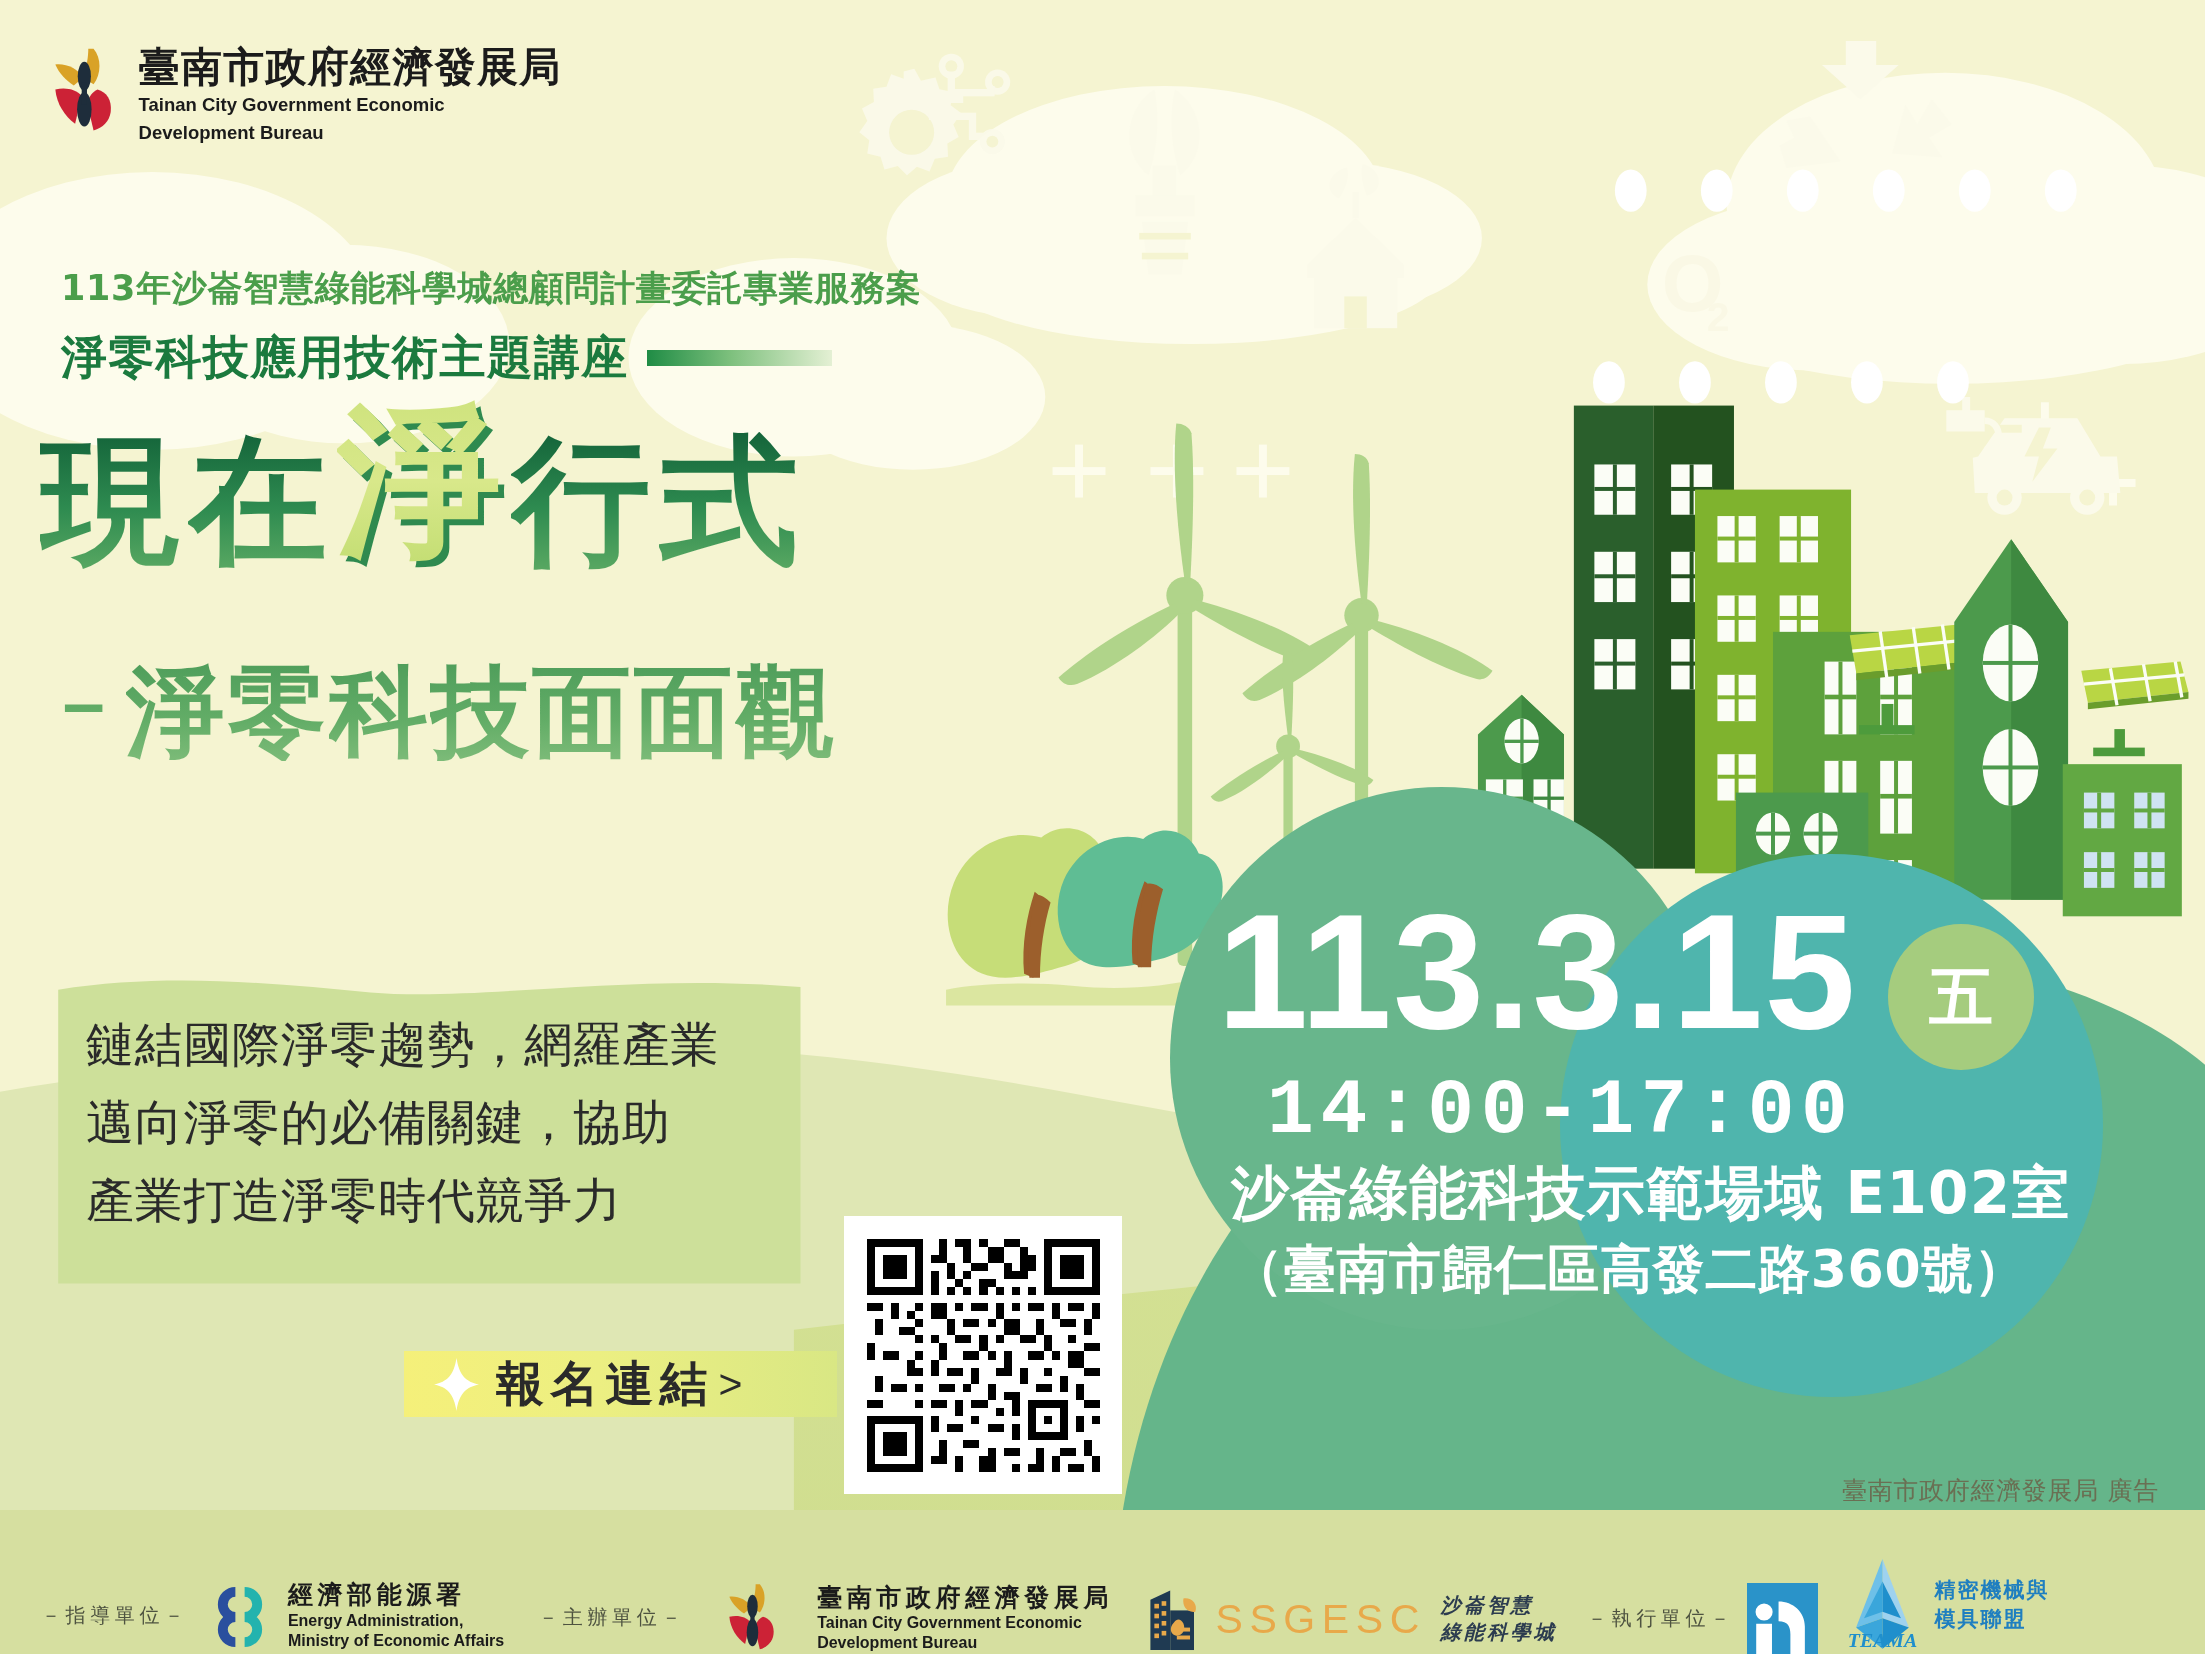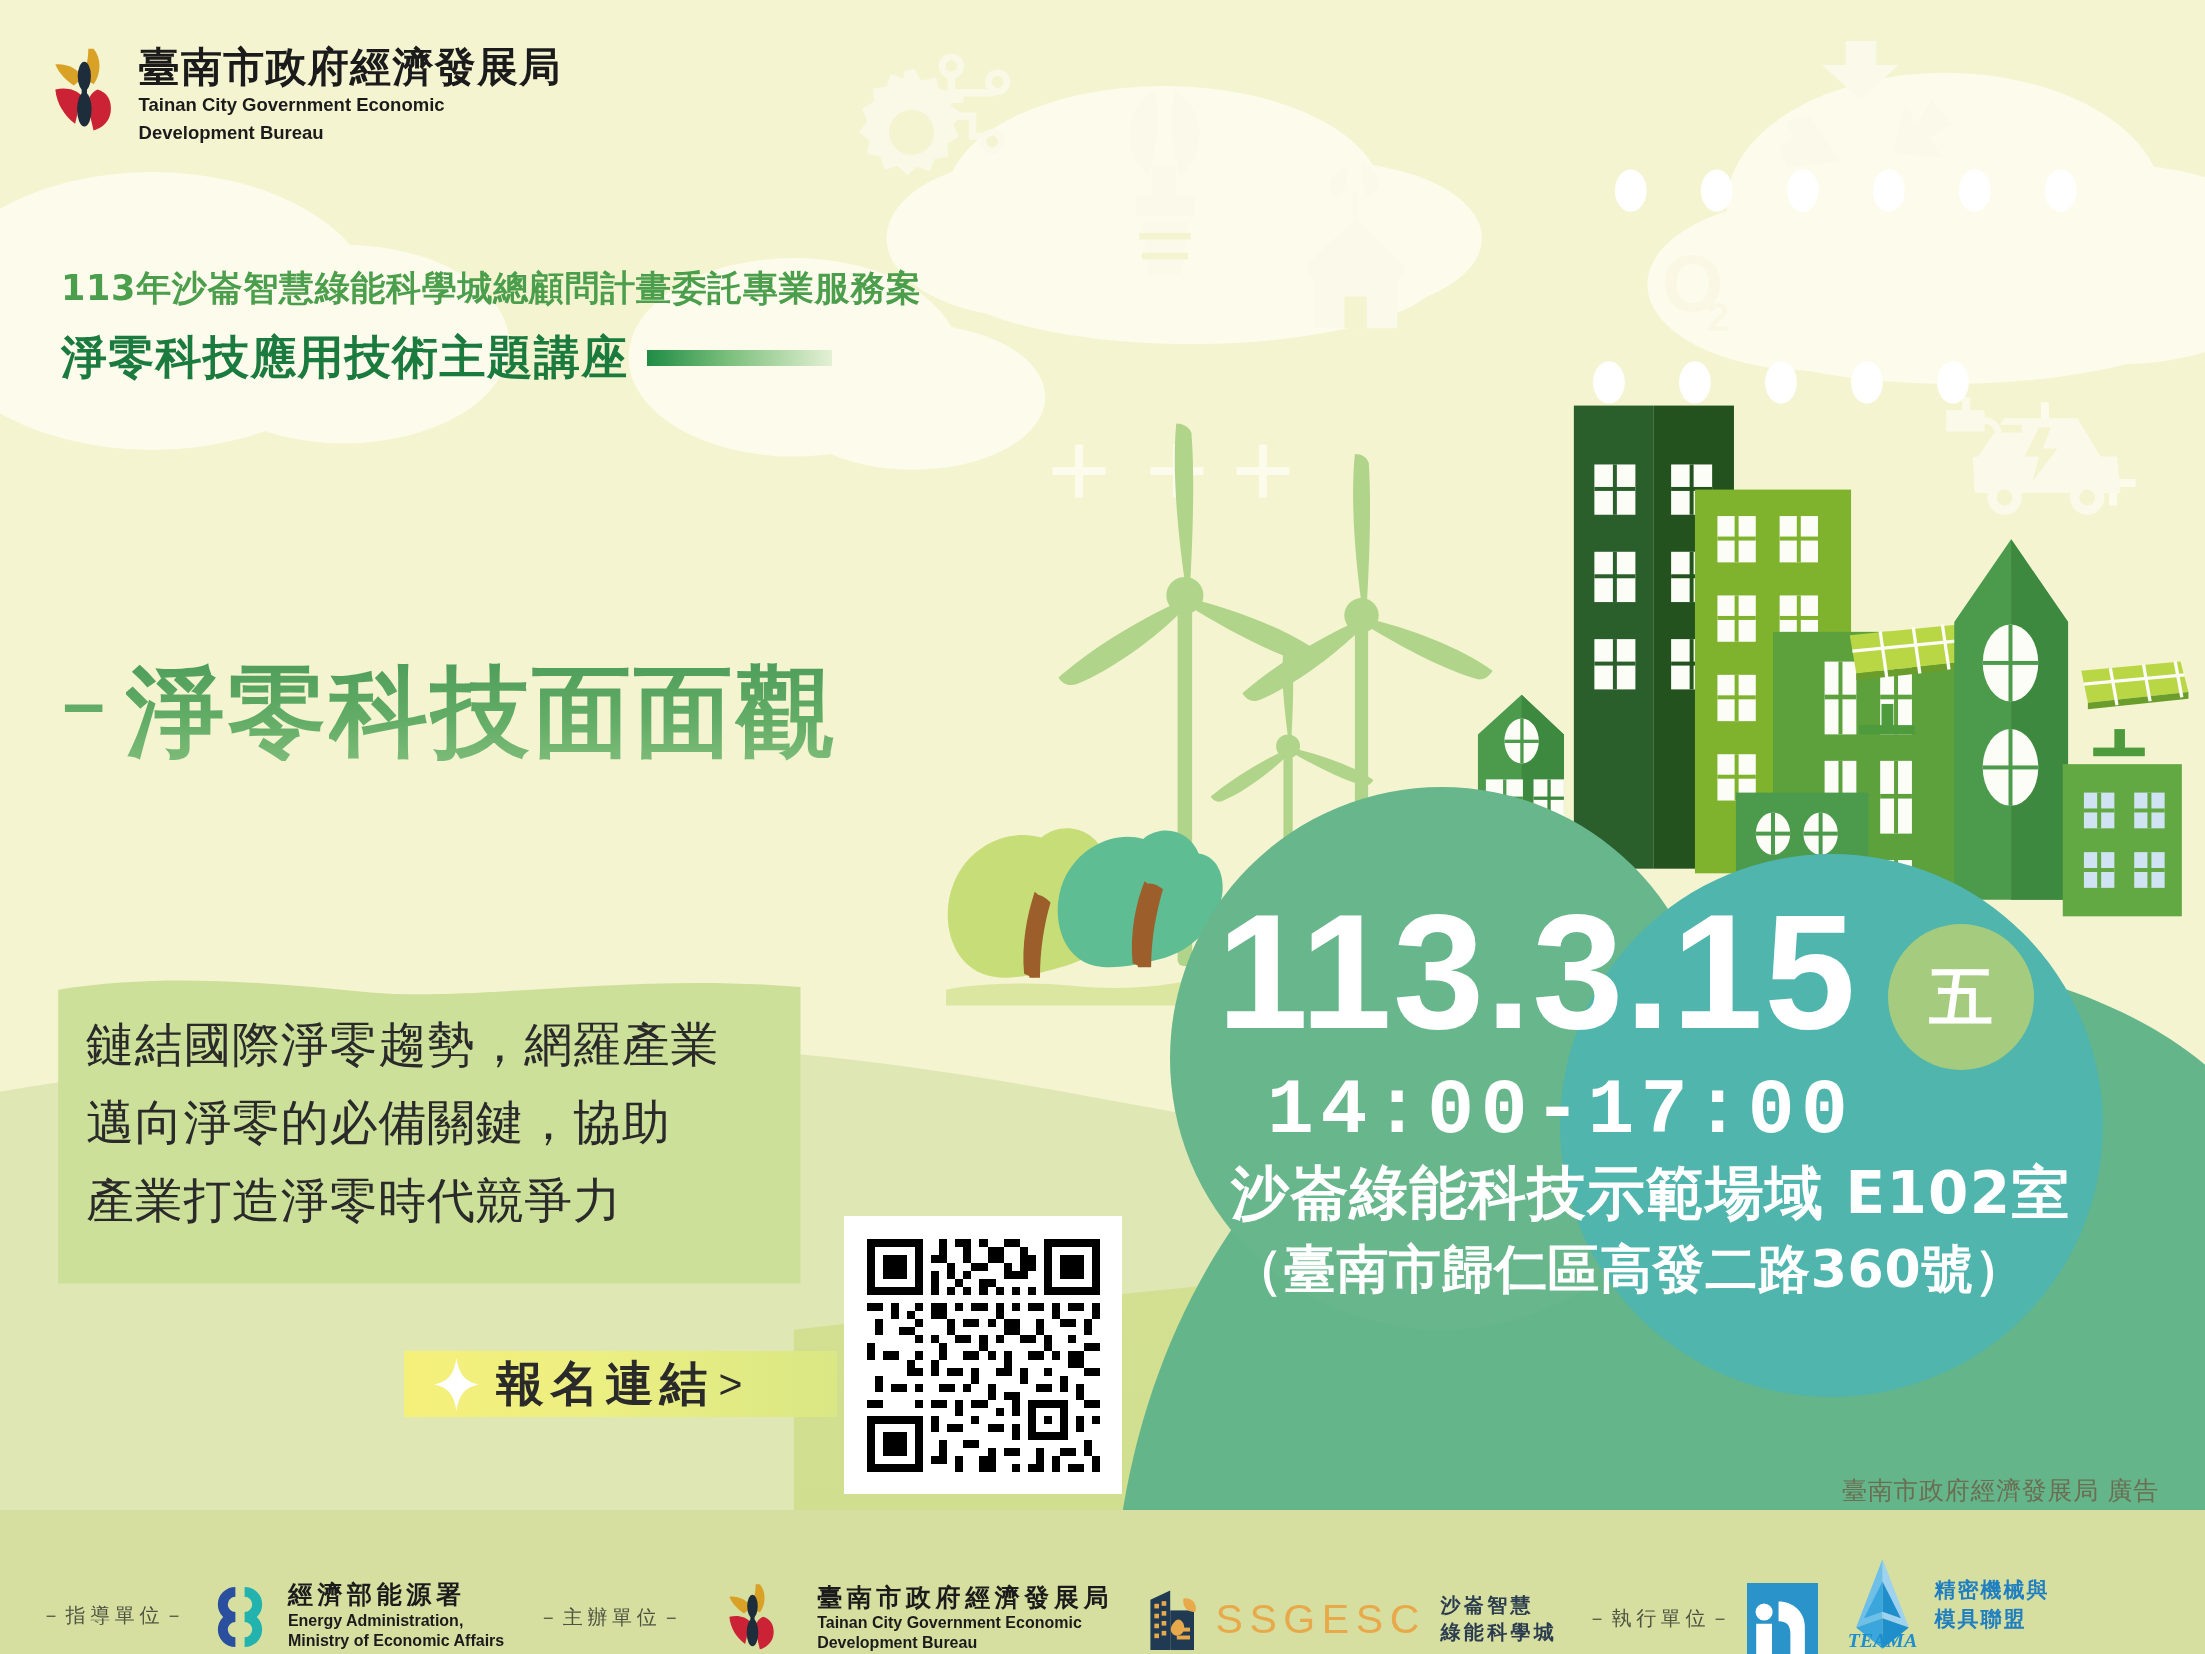--- a/index.html
+++ b/index.html
@@ -176,20 +176,21 @@
     font-size:16px; font-weight:bold; color:#1b1b1b; line-height:1.25; white-space:nowrap;
     font-family:"Liberation Sans",sans-serif;
   }
   .ssgesc-word {
     font-size:41px; font-weight:normal; color:#e8a94a; letter-spacing:6.6px; white-space:nowrap;
     font-family:"Liberation Sans",sans-serif;
   }
   .ssgesc-zh {
     font-size:20px; font-weight:bold; color:#2c3c4f; letter-spacing:3.3px; line-height:1.35; white-space:nowrap;
     font-family:"DejaVu Sans","Liberation Sans",sans-serif;
+    font-style:italic;
   }
   .teama-zh {
     font-size:21px; font-weight:bold; color:#1f7fc0; letter-spacing:2px; line-height:1.35; white-space:nowrap;
     font-family:"DejaVu Sans","Liberation Sans",sans-serif;
   }
 </style>
 </head>
 <body>
 
 <div id="poster">
@@ -581,20 +582,23 @@
   </div>
 
   <div id="title-block">
     <div class="project-line">113年沙崙智慧綠能科學城總顧問計畫委託專業服務案</div>
     <div class="lecture-row">
       <div class="lecture-line">淨零科技應用技術主題講座</div>
       <div class="grad-bar"></div>
     </div>
   </div>
 
+  <div id="headline">
+    <span class="ch">現</span><span class="ch">在</span><span class="ch hl">淨</span><span class="ch">行</span><span class="ch">式</span>
+  </div>
 
   <div id="subheadline">
     <span class="ch dash">－</span><span class="ch">淨</span><span class="ch">零</span><span class="ch">科</span><span class="ch">技</span><span class="ch">面</span><span class="ch">面</span><span class="ch">觀</span>
   </div>
 
   <div id="description">
     <p>鏈結國際淨零趨勢，網羅產業</p>
     <p>邁向淨零的必備關鍵，協助</p>
     <p>產業打造淨零時代競爭力</p>
   </div>

